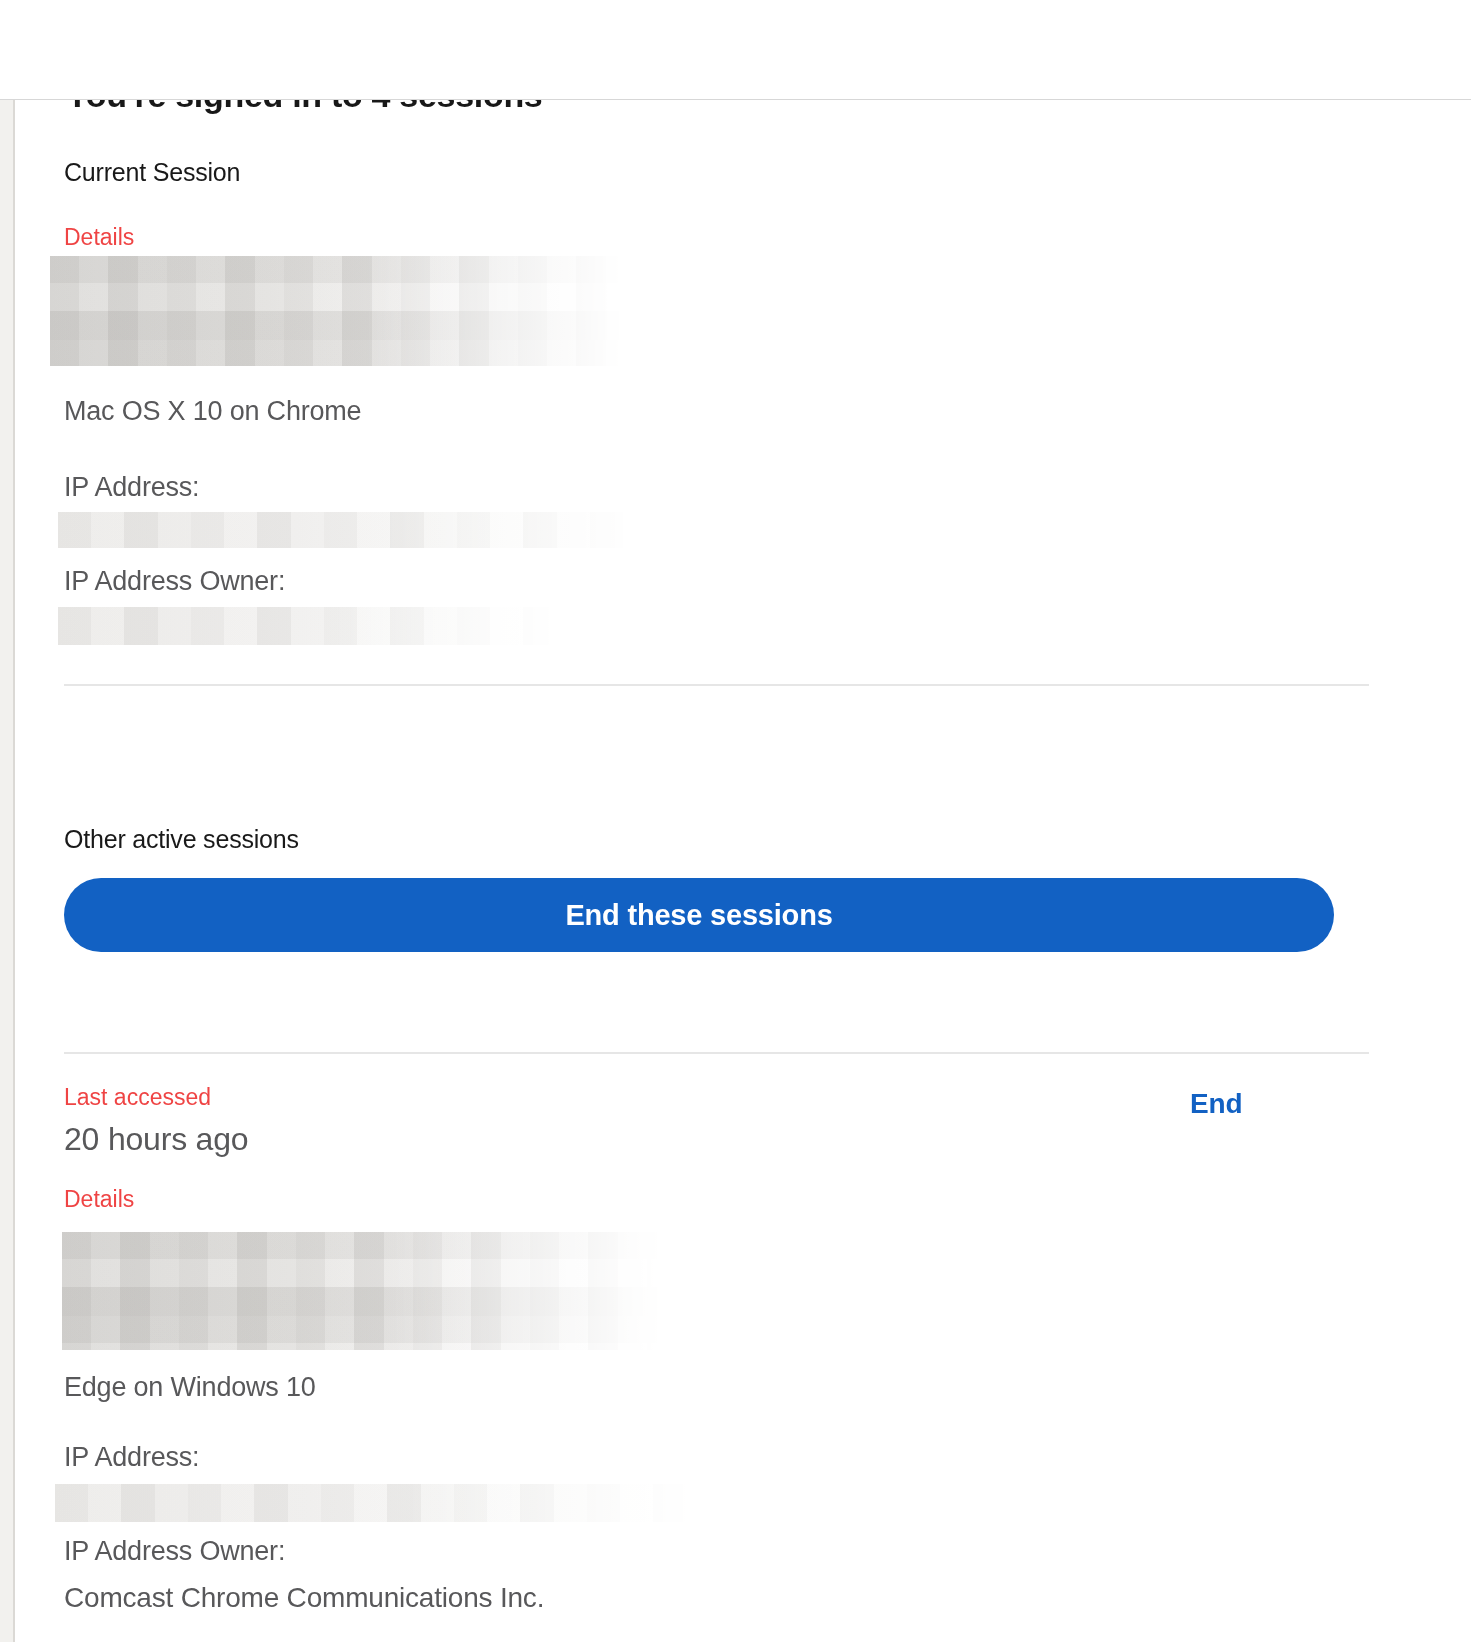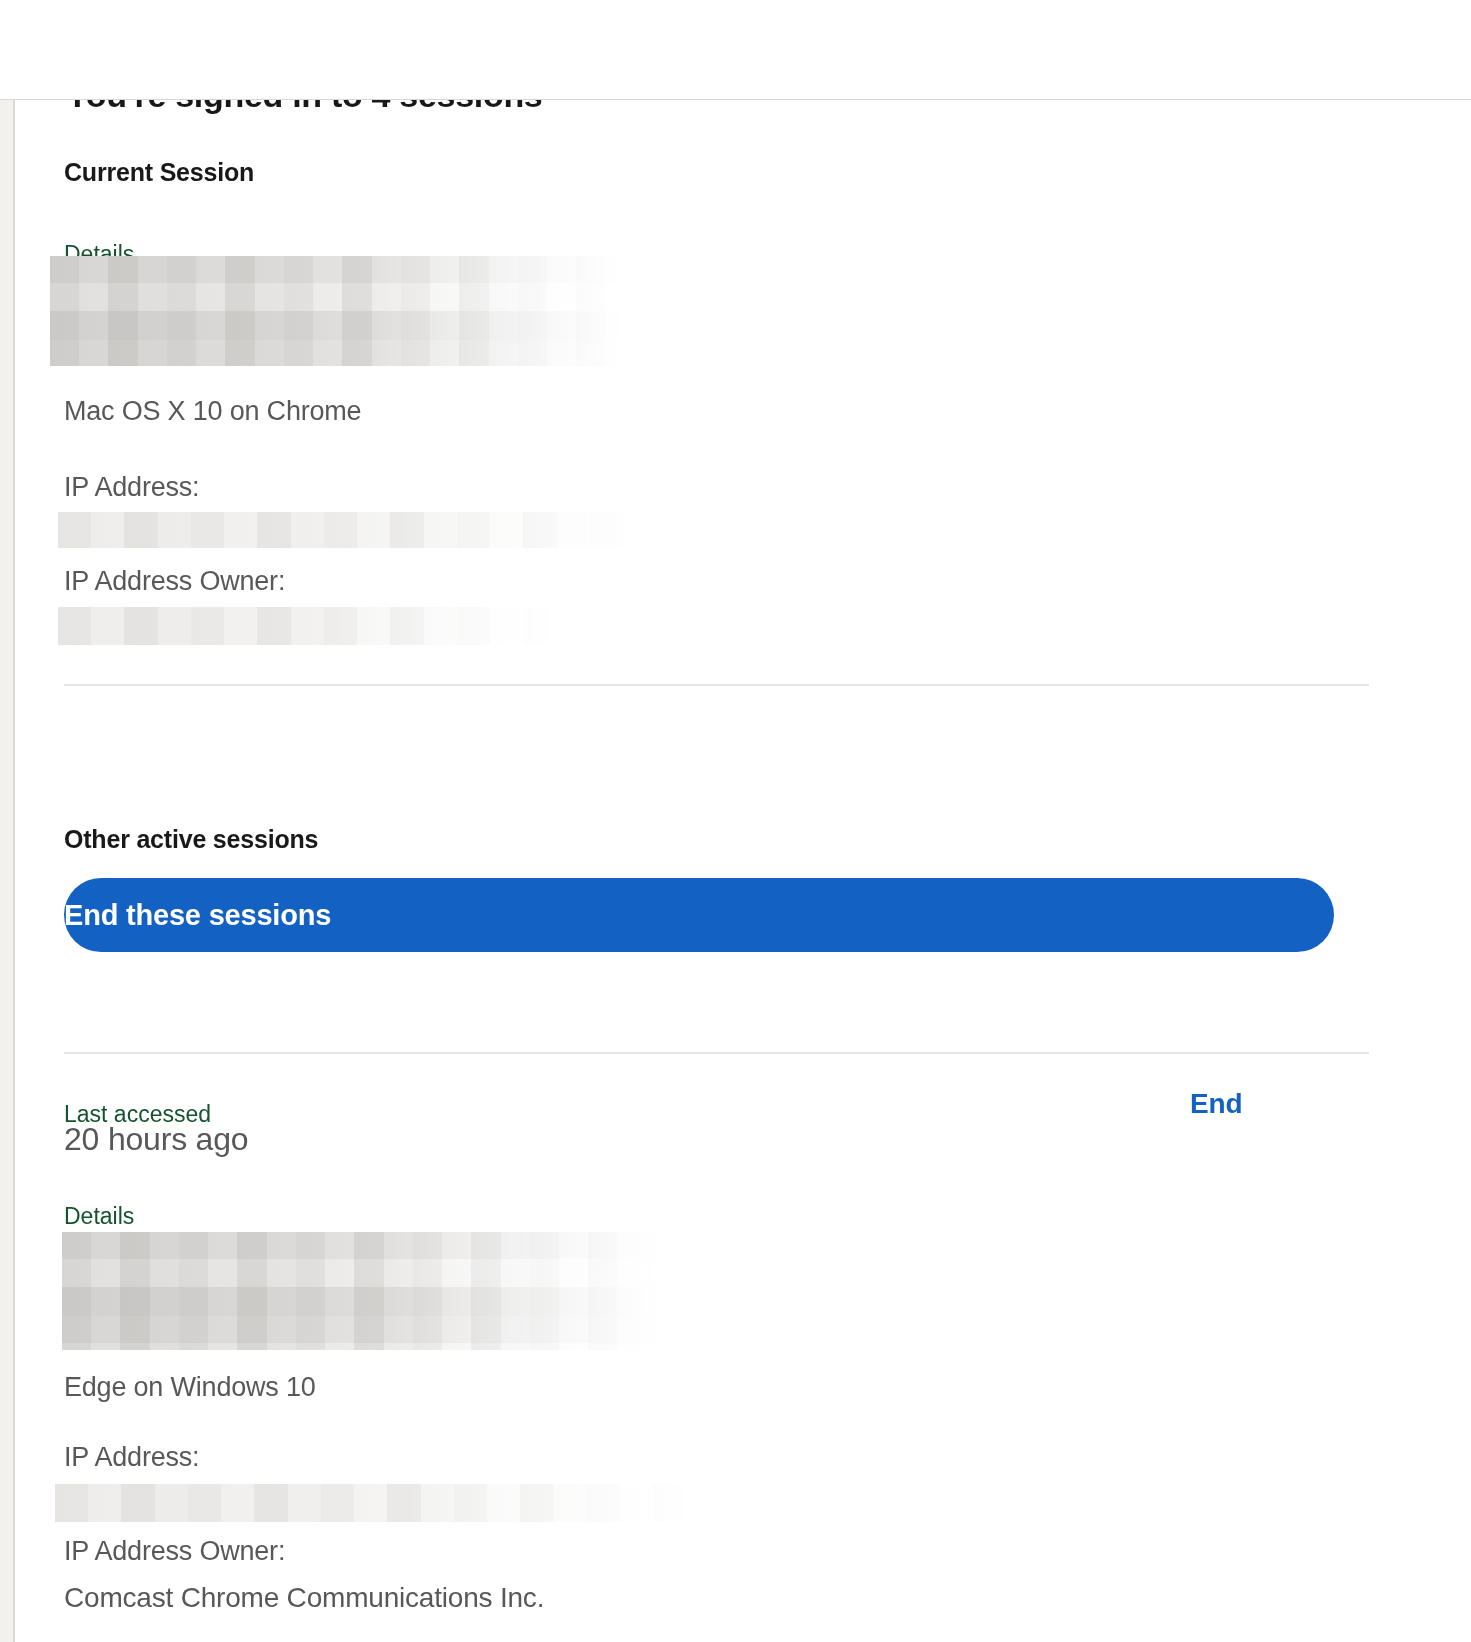--- a/index.html
+++ b/index.html
@@ -30,25 +30,25 @@
     background: #ffffff; z-index: 5;
     border-bottom: 1px solid #d7d7d7;
   }
   .page-title {
     position: absolute; left: 66px; top: 76px; z-index: 1;
     font-size: 34px; font-weight: bold; color: #181818; letter-spacing: -0.3px;
     white-space: nowrap;
   }
   .section-heading {
     position: absolute; left: 64px;
-    font-size: 25px; font-weight: bold; color: #191919; letter-spacing: -0.2px;
+    font-size: 25px; font-weight: normal; color: #191919; letter-spacing: -0.2px;
   }
   .muted-label {
     position: absolute; left: 64px;
-    font-size: 23px; color: #14532d; margin-top: 17px;
+    font-size: 23px; color: #ef4444;
   }
   .value-text {
     position: absolute; left: 64px;
     font-size: 27px; color: #58585a; letter-spacing: -0.2px;
     white-space: nowrap;
   }
   .divider {
     position: absolute; left: 64px; width: 1305px; height: 2px;
     background: #e6e6e6;
   }
@@ -72,21 +72,21 @@
         rgba(118,115,110,0.07) 0 33px, rgba(118,115,110,0.01) 33px 66px,
         rgba(118,115,110,0.10) 66px 100px, rgba(118,115,110,0.03) 100px 133px),
       linear-gradient(90deg, #efeeec 0%, #f4f3f2 40%, #fafaf9 70%, #ffffff 100%);
   }
   .end-sessions-button {
     position: absolute; left: 64px; top: 878px; width: 1270px; height: 74px;
     background: #1261c3; border: none; border-radius: 37px;
     color: #ffffff; font-size: 29px; font-weight: bold;
     font-family: "Liberation Sans", "DejaVu Sans", sans-serif;
     letter-spacing: -0.2px; cursor: pointer;
-    display: flex; align-items: center; justify-content: flex-start;
+    display: flex; align-items: center; justify-content: center;
   }
   .end-link {
     position: absolute; left: 1190px; top: 1088px; width: 150px;
     text-align: left;
     font-size: 28px; font-weight: bold; color: #1261c3;
     text-decoration: none; cursor: pointer; letter-spacing: -0.2px;
   }
 </style>
 </head>
 <body>

